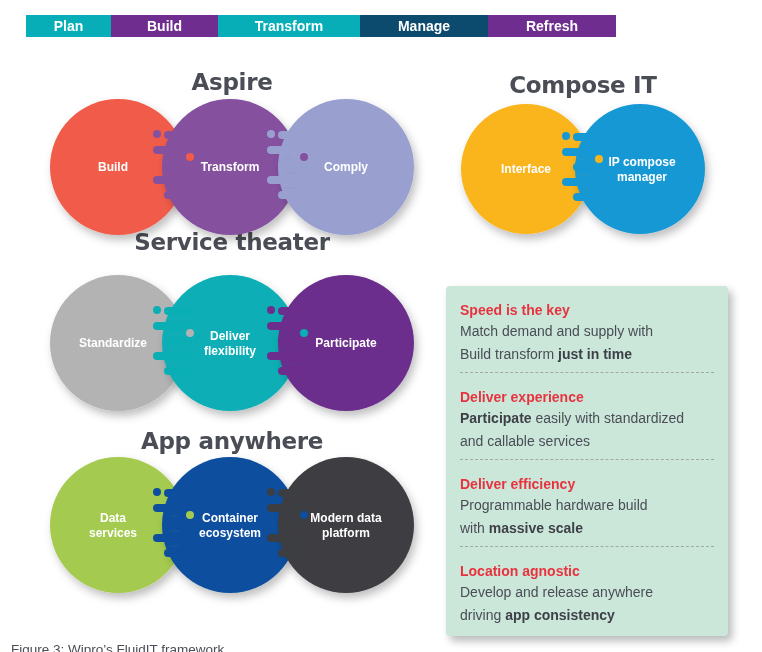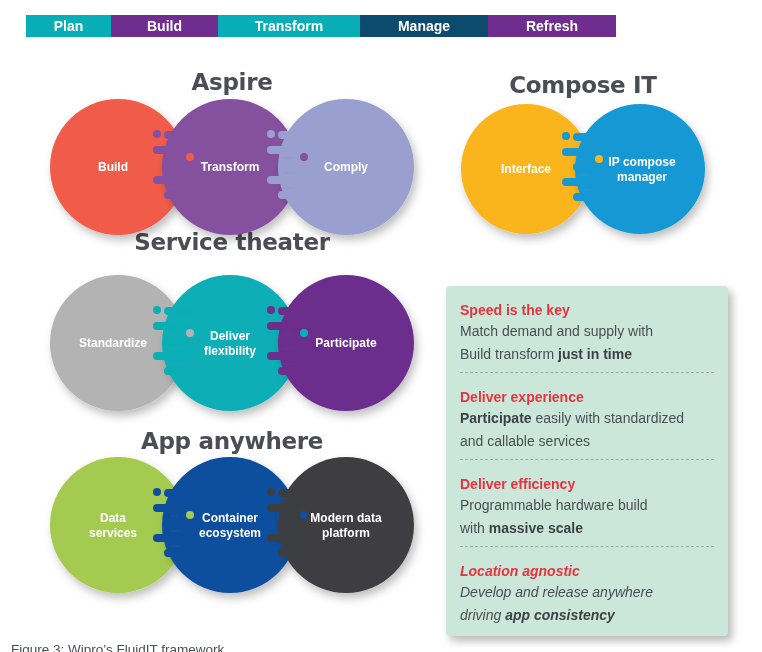--- a/index.html
+++ b/index.html
@@ -4,21 +4,21 @@
   <style>
     html, body { margin: 0; padding: 0; background: #ffffff; }
     body { width: 762px; height: 652px; position: relative; overflow: hidden; font-family: "Liberation Sans", sans-serif; }
     .phase-bar { position: absolute; left: 26px; top: 15px; width: 718px; height: 22px; display: flex; }
     .phase { height: 22px; line-height: 22px; text-align: center; color: #ffffff; font-weight: bold; font-size: 14px; font-family: "Liberation Sans", sans-serif; }
     .section-title { position: absolute; font-size: 23px; font-weight: bold; color: #4a4d55; text-align: center; font-family: "DejaVu Sans", sans-serif; letter-spacing: -0.3px; }
     svg.row { position: absolute; left: 0; overflow: visible; }
     .circle-label { font-family: "Liberation Sans", sans-serif; font-weight: bold; font-size: 12px; fill: #ffffff; }
     .card { position: absolute; left: 446px; top: 254px; width: 282px; height: 350px; background: #cbe7da; border-radius: 4px; box-shadow: 4px 5px 8px rgba(0,0,0,0.28); box-sizing: border-box; padding: 0 14px; margin-top: 32px; }
     .card-section { height: 87px; box-sizing: border-box; padding-top: 14px; border-bottom: 1px dashed #a0aaa5; }
-    .card-section:last-child { border-bottom: none; font-style: italic; }
+    .card-section:last-child { border-bottom: none; }
     .card-heading { color: #e8333f; font-weight: bold; font-size: 14px; line-height: 20px; font-family: "Liberation Sans", sans-serif; }
     .card-body { color: #4a4d55; font-size: 14px; line-height: 23px; font-family: "Liberation Sans", sans-serif; }
     .card-body b { color: #3e4047; }
     .caption { position: absolute; left: 11px; top: 624px; font-size: 13.5px; color: #4a4d55; font-family: "Liberation Sans", sans-serif; margin-top: 18px; }
   </style>
 </head>
 <body>
 
 <div class="phase-bar">
   <div class="phase" style="width: 85px; background: rgb(8, 174, 183);">Plan</div>

